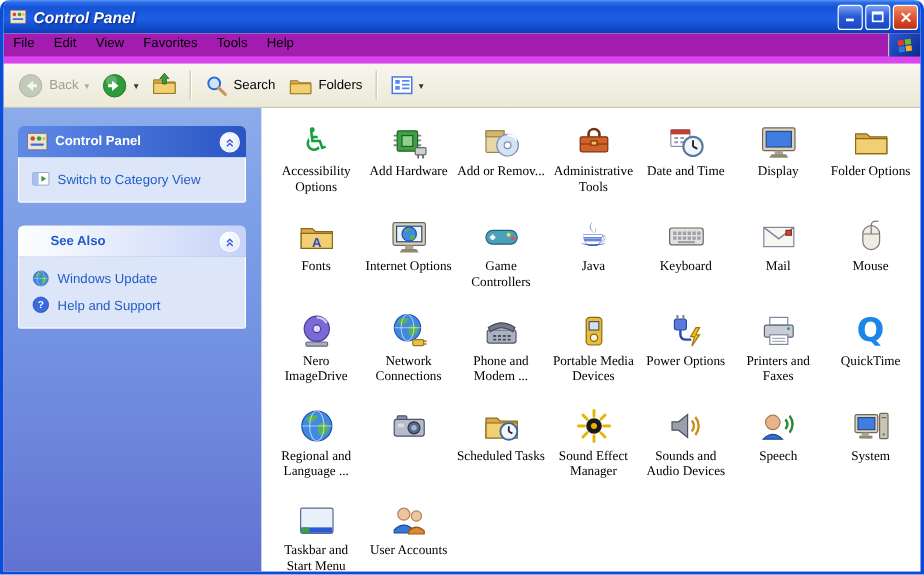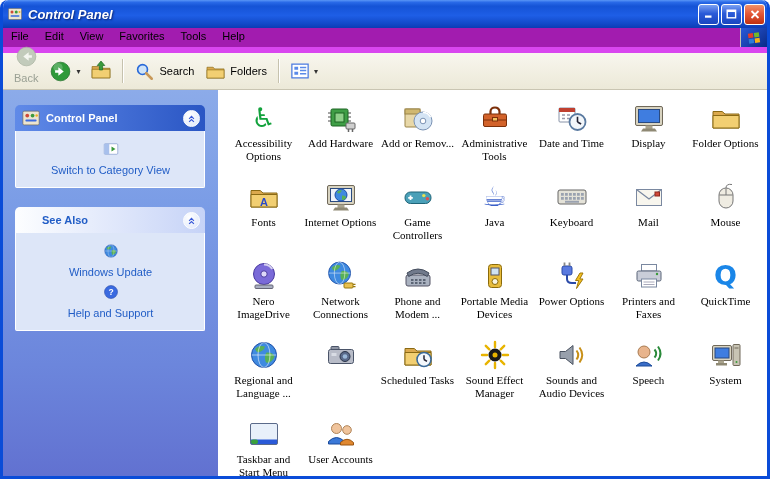--- a/index.html
+++ b/index.html
@@ -19,40 +19,40 @@
   
   .menubar{height:19px;background:#a21caf;display:flex;align-items:flex-start;border-bottom:6px solid #d946ef;}
   .menu-item{padding:2px 8px;font-size:11px;color:#000;cursor:default;}
   .win-logo{margin-left:auto;width:26px;height:19px;display:flex;align-items:center;justify-content:center;
     background:linear-gradient(135deg,#2a5ad8,#0a2a88);border-left:1px solid #c8c4b0;}
   
   .toolbar{height:36px;background:linear-gradient(180deg,#f8f6ee,#ece9d8);display:flex;align-items:center;
     padding:0 6px;border-bottom:1px solid #c9c5b2;}
   .tool-btn{display:flex;align-items:center;gap:4px;padding:2px 5px;font-size:11px;color:#000;border-radius:3px;cursor:pointer;}
   .tool-btn .lbl{padding-right:1px;}
-  .tool-btn.disabled{color:#9aa094;cursor:default;flex-direction:column;}
+  .tool-btn.disabled{color:#9aa094;cursor:default;}
   .caret{font-family:"DejaVu Sans",sans-serif;font-size:8px;color:#333;}
   .tool-btn.disabled .caret{color:#b2ac9c;}
   .tsep{width:1px;height:24px;background:#c6c2ae;border-right:1px solid #fff;margin:0 5px;}
   .icon-wrap{display:inline-flex;align-items:center;justify-content:center;}
   
   .content{display:flex;height:393px;}
   .sidebar{width:215px;box-sizing:border-box;padding:15px 13px 0 12px;flex:none;
     background:linear-gradient(180deg,#8cabe9 0%,#7a9ce6 30%,#6c86dc 70%,#6170d0 100%);}
   .panel{margin-bottom:19px;}
   .panel-header{height:26px;display:flex;align-items:center;padding:0 5px 0 6px;border-radius:5px 5px 0 0;cursor:pointer;}
   .panel-header.selected{background:linear-gradient(90deg,#608ae8,#2a56c4);}
   .panel-header.selected .panel-title{color:#fff;font-weight:bold;font-size:11px;margin-left:5px;}
   .panel-header.normal{background:linear-gradient(90deg,#fdfeff,#c6d3f7);}
   .panel-header.normal .panel-title{color:#215dc6;font-weight:bold;font-size:11px;margin-left:21px;}
   .chevron{margin-left:auto;width:17px;height:17px;border-radius:50%;flex:none;
     background:radial-gradient(circle at 35% 30%,#ffffff,#dde6fa);border:1px solid #fff;
     display:flex;align-items:center;justify-content:center;box-sizing:border-box;cursor:pointer;}
   .panel-body{background:#dde6f8;border:1px solid #fff;border-top:none;padding:7px 8px 8px 9px;border-radius:0 0 2px 2px;}
-  .task-link{display:flex;align-items:center;gap:6px;color:#215dc6;font-size:11px;padding:3px 1px;cursor:pointer;flex-direction:column;}
+  .task-link{display:flex;align-items:center;gap:6px;color:#215dc6;font-size:11px;padding:3px 1px;cursor:pointer;}
   .task-link .t{padding-top:1px;}
   
   .main{flex:1;background:#fff;padding:12px 0 0 7px;overflow:hidden;}
   .grid{display:grid;grid-template-columns:repeat(7,77px);grid-auto-rows:79px;}
   .cp-item{display:flex;flex-direction:column;align-items:center;text-align:center;cursor:pointer;}
   .cp-icon{width:32px;height:32px;margin-bottom:3px;flex:none;}
   .cp-label{font-size:11px;line-height:13px;max-width:76px;color:#000;font-family:Liberation Serif, serif;}
   .glyph{font-family:"DejaVu Sans",sans-serif;display:inline-block;width:100%;text-align:center;}
 </style>
 </head>

